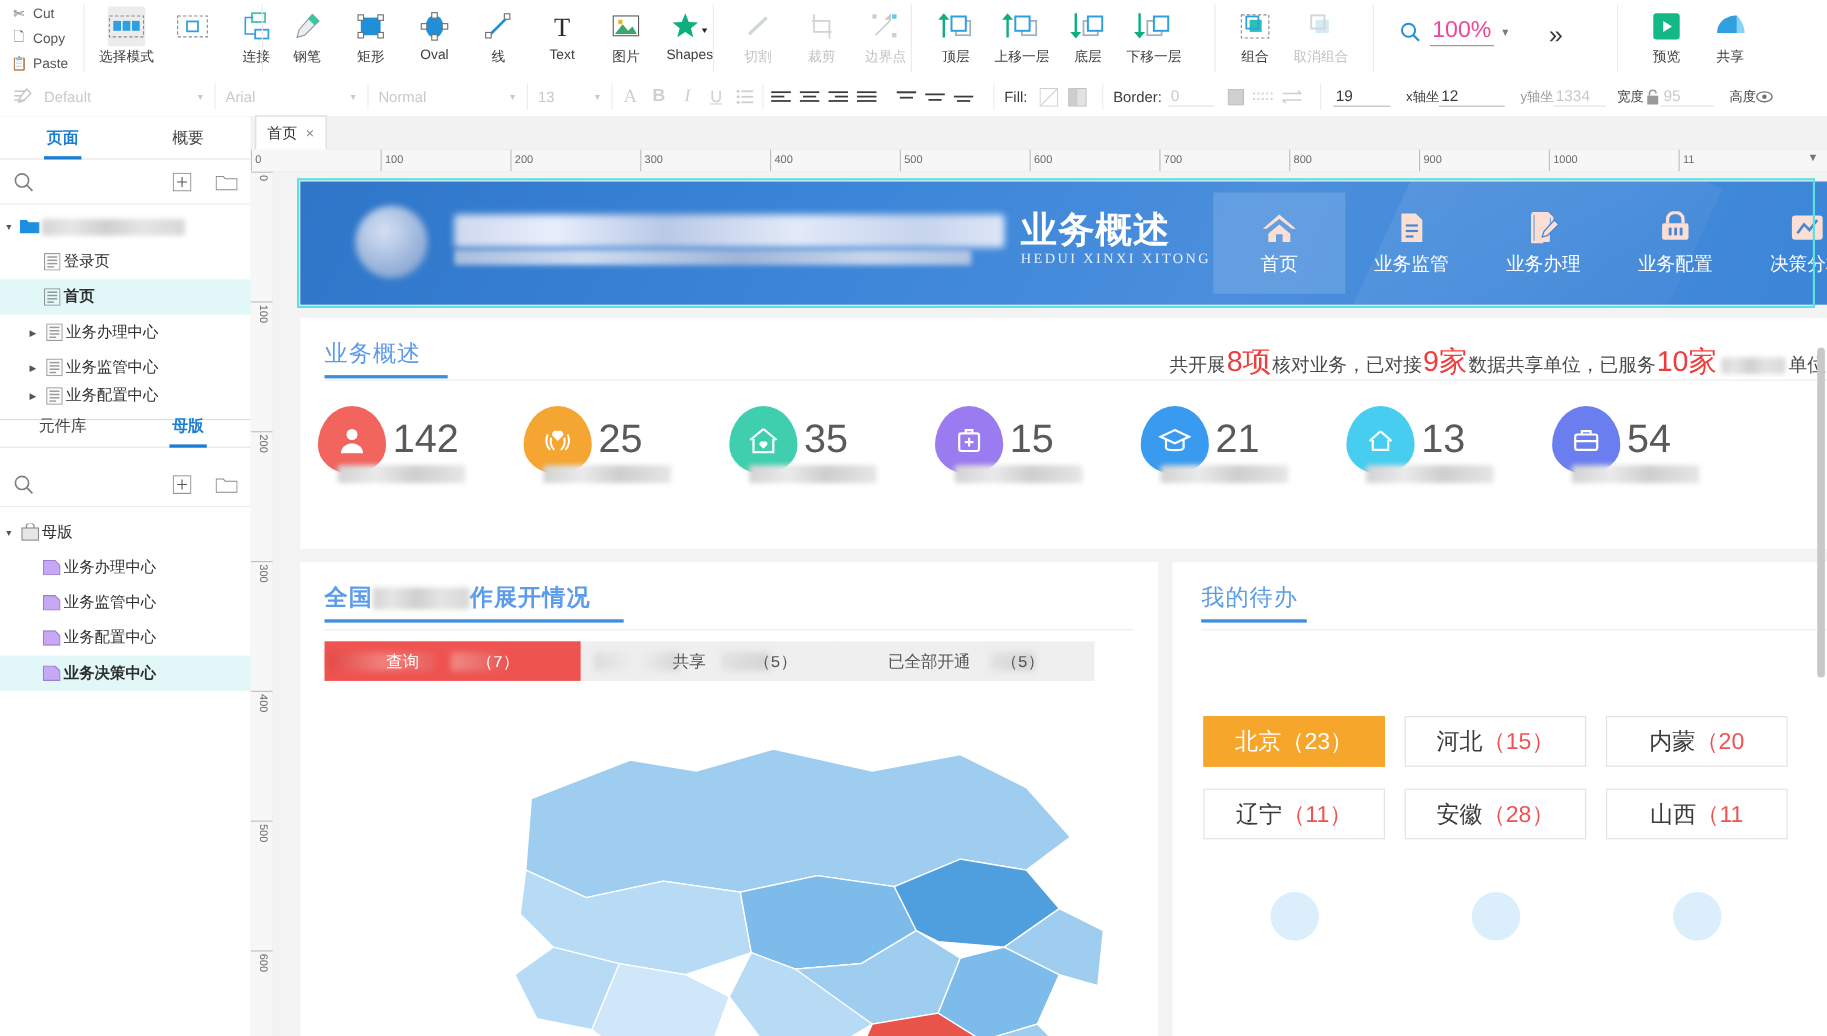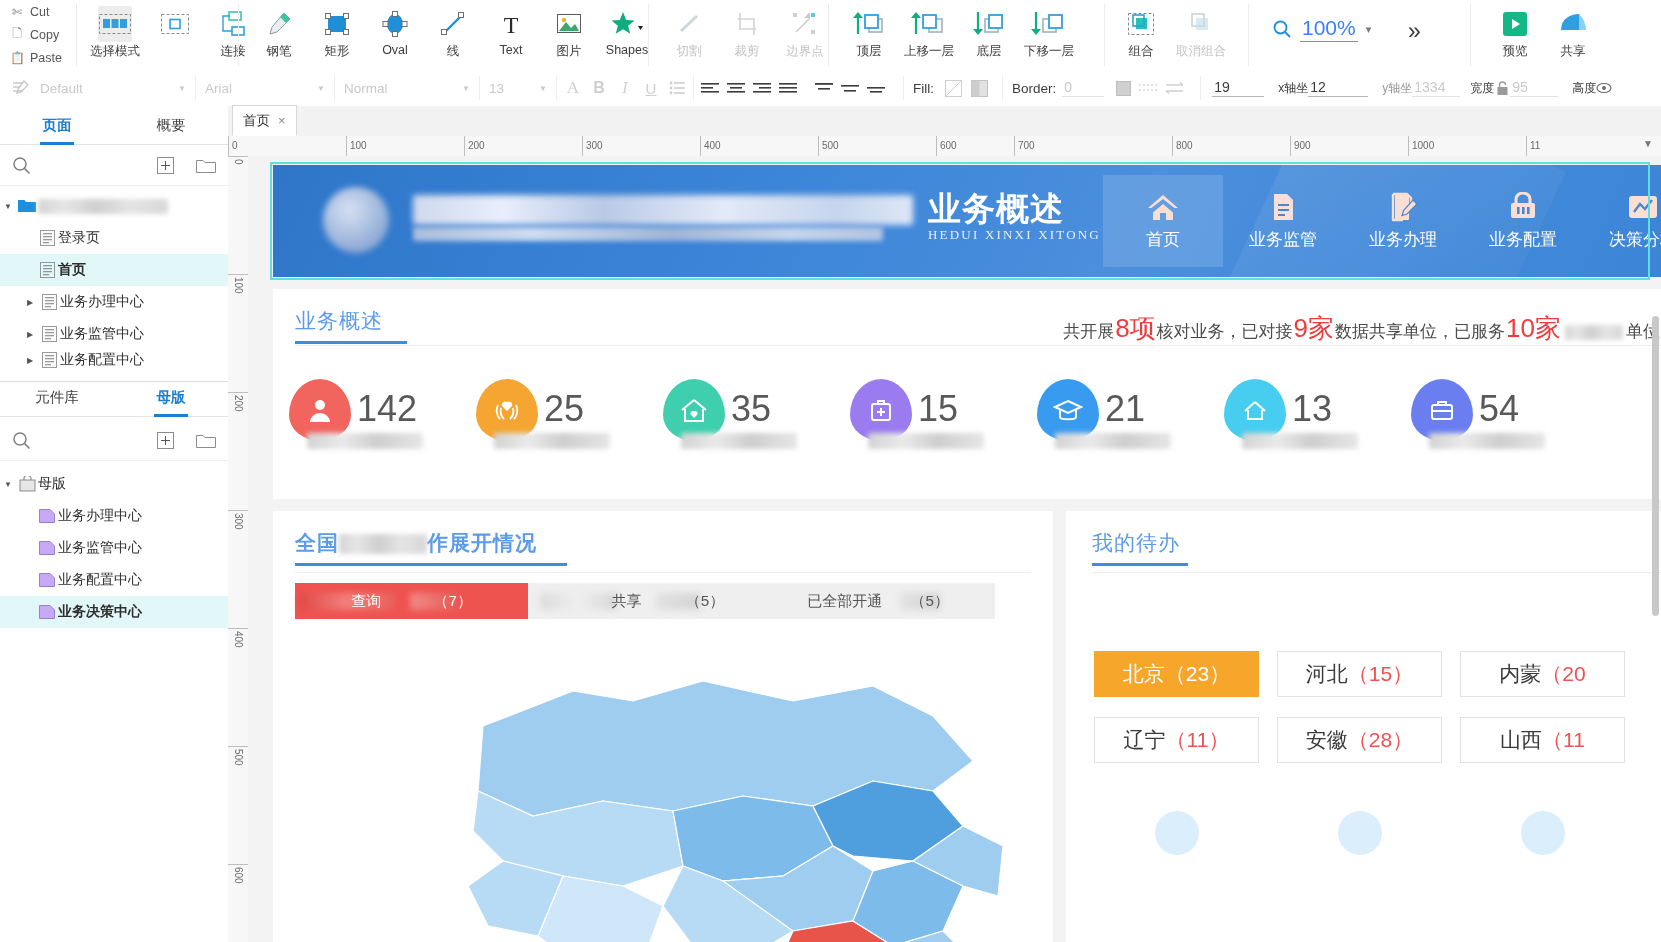--- a/index.html
+++ b/index.html
@@ -92,21 +92,21 @@
 
   
   .card{position:absolute;background:#fff;}
   .ov{left:25px;top:133px;width:1430px;height:210px;}
   .sect-title{font-size:21px;color:#5b9bea;letter-spacing:1px;}
   .sect-underline{height:3px;background:#3d8ee0;}
   .ov-head{position:absolute;left:22px;top:18px;}
   .ov-rule{position:absolute;left:22px;top:56px;width:1380px;height:1px;background:#ececec;}
   .ov-stat{position:absolute;right:26px;top:22px;font-size:17px;color:#4a4a4a;white-space:nowrap;}
   .ov-stat b{color:#ef3d3d;font-size:26px;font-weight:normal;padding:0 1px;}
-  .stats{position:absolute;left:16px;top:90px;display:flex;}
+  .stats{position:absolute;left:16px;top:80px;display:flex;}
   .stat{width:187px;display:flex;align-items:flex-start;gap:6px;position:relative;}
   .st-bubble{width:62px;height:62px;border-radius:50% 50% 50% 50%/58% 58% 42% 42%;display:flex;align-items:center;justify-content:center;position:relative;}
   .st-num{font-size:36px;color:#595959;line-height:60px;}
   .st-lblblur{position:absolute;left:18px;top:54px;width:116px;height:16px;
     background:linear-gradient(90deg,#d2d2d2,#eaeaea 30%,#cecece 60%,#e6e6e6);filter:blur(2.6px);border-radius:2px;}
 
   
   .mapcard{left:25px;top:355px;width:780px;height:520px;}
   .todocard{left:818px;top:355px;width:637px;height:520px;}
   .tabpills{position:absolute;left:22px;top:72px;display:flex;width:700px;height:36px;}
@@ -373,21 +373,21 @@
     </div>
     <div class="tb-sep" style="left:1248px"></div>
 
     <div style="position:absolute;left:1272px;top:16px;display:flex;align-items:center;gap:8px;">
       <span>
         <svg width="20" height="20" viewBox="0 0 20 20">
             <circle cx="8.5" cy="8.5" r="6" fill="none" stroke="#1f8fd8" stroke-width="1.8"></circle>
             <line x1="13" y1="13" x2="18" y2="18" stroke="#1f8fd8" stroke-width="2"></line>
           </svg>
       </span>
-      <span style="font-size:21px;color:#3b82f6;border-bottom:1px solid #909090;padding:0 2px 1px;">100%</span>
+      <span style="font-size:21px;color:#ec4899;border-bottom:1px solid #909090;padding:0 2px 1px;">100%</span>
       <span style="font-size:11px;color:#7a7a7a;">▾</span>
     </div>
 
     <div style="position:absolute;left:1408px;top:18px;font-size:23px;color:#3a3a3a;">»</div>
 
     <div class="tb-sep" style="left:1470px"></div>
     <div class="tbgroup" style="left:1486px">
       <div class="tbitem">
         <span class="ic">
           <svg width="30" height="28" viewBox="0 0 30 28">
@@ -693,21 +693,21 @@
                 <rect x="3" y="12" width="6" height="1.3"></rect>
               </g>
             </svg>
           </span>
         <span class="tlabel">业务配置中心</span>
       </div>
     </div>
 
     <div class="lp-div" style="top:275px"></div>
 
-    <div class="lp-tabs" style="position:absolute;top:272px;left:0;right:0;">
+    <div class="lp-tabs" style="position:absolute;top:262px;left:0;right:0;">
       <div class="lp-tab">
           <span>元件库</span>
         </div>
       <div class="lp-tab active">
           <span>母版</span>
         </div>
     </div>
 
     <div class="lp-search" style="position:absolute;top:314px;left:0;right:0;">
       <span>
@@ -793,21 +793,21 @@
       </svg>
   </div>
   <div class="ruler-h" id="rulerH">
       <div class="tick" style="left: 0px;">0</div>
       <div class="tick" style="left: 118px;">100</div>
       <div class="tick" style="left: 236px;">200</div>
       <div class="tick" style="left: 354px;">300</div>
       <div class="tick" style="left: 472px;">400</div>
       <div class="tick" style="left: 590px;">500</div>
       <div class="tick" style="left: 708px;">600</div>
-      <div class="tick" style="left: 786px;">700</div>
+      <div class="tick" style="left: 826px;">700</div>
       <div class="tick" style="left: 944px;">800</div>
       <div class="tick" style="left: 1062px;">900</div>
       <div class="tick" style="left: 1180px;">1000</div>
       <div class="tick" style="left: 1298px;">11</div>
     </div>
   <div class="ruler-v" id="rulerV">
       <div class="vtick" style="top: 0px;">
         <span>0</span>
       </div>
       <div class="vtick" style="top: 118px;">

